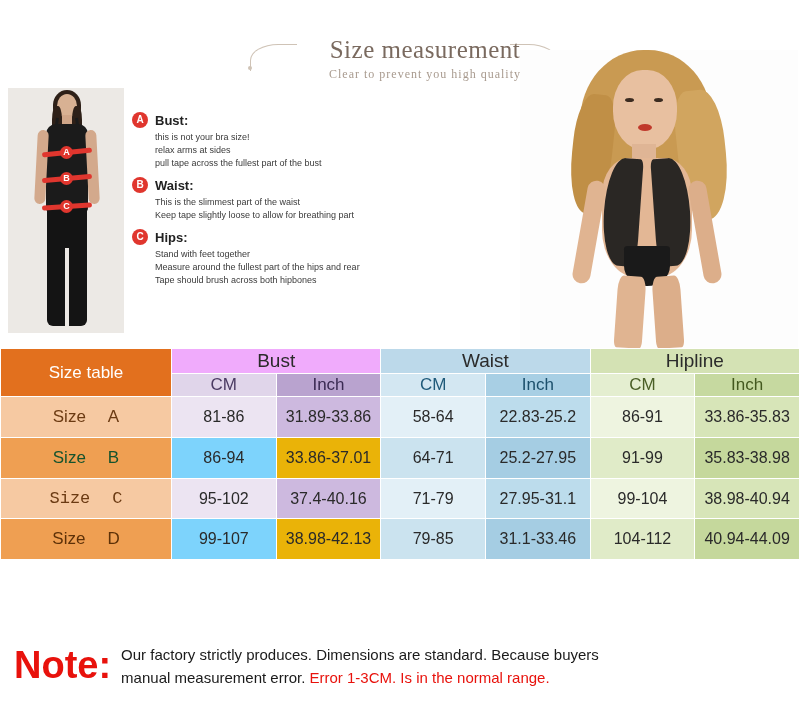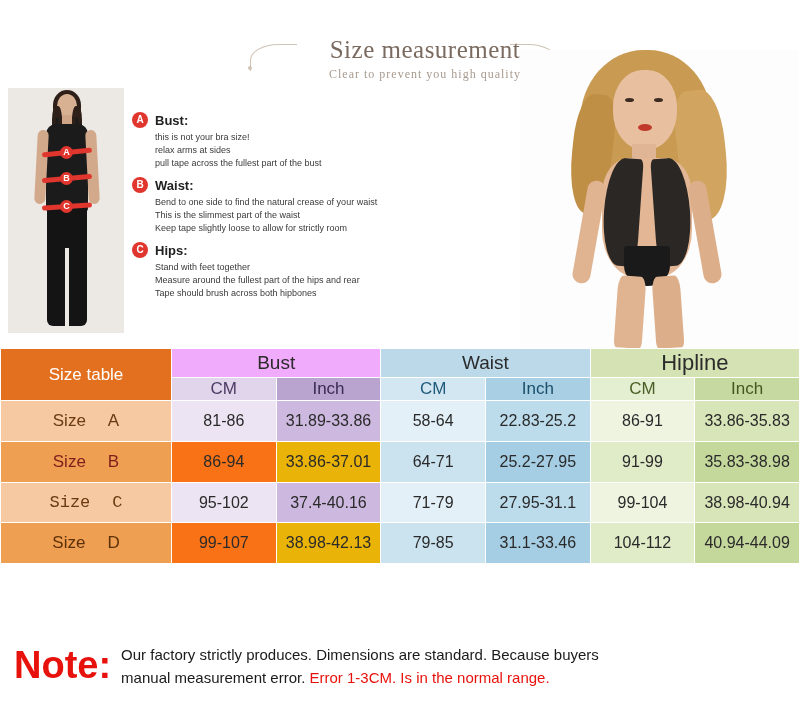--- a/index.html
+++ b/index.html
@@ -362,41 +362,41 @@
     margin-top: 23px;
   }
   .h-waist {
     background: #bcd9ea;
     color: #2b2b2b;
     font-size: 19px;
   }
   .h-hip {
     background: #d4e2b4;
     color: #2b2b2b;
-    font-size: 22px;
+    font-size: 19px;
   }
   .sh-bust-cm { background:#e0d5ea; color:#4b3b63; font-size:17px; }
   .sh-bust-in { background:#b9a3cf; color:#3a2a52; font-size:17px; }
   .sh-waist-cm { background:#d3e7f2; color:#1f5a7a; font-size:17px; }
   .sh-waist-in { background:#a8cfe4; color:#1b4f6b; font-size:17px; }
   .sh-hip-cm { background:#e4eed0; color:#4a5f27; font-size:17px; }
   .sh-hip-in { background:#c6d9a0; color:#44591f; font-size:17px; }
 
   .lbl-a { background:#f6c9a2; color:#6b3a12; }
-  .lbl-b { background:#ef9f52; color:#7f1d1d; }
+  .lbl-b { background:#ef9f52; color:#14532d; }
   .lbl-c { background:#f6c9a2; color:#6b3a12;font-family:Liberation Mono, monospace; }
   .lbl-d { background:#ef9f52; color:#5d3108; }
   .size-label {
     font-size: 17px;
     padding: 10px 0;
   }
   .size-label .sp { display:inline-block; width:22px; }
 
   .v-bust-cm-1 { background:#ece4f2; }
-  .v-bust-cm-2 { background:#f97316; }
+  .v-bust-cm-2 { background:#7dd3fc; }
   .v-bust-in-1 { background:#cdb9df; }
   .v-bust-in-2 { background:#eab308; }
   .v-waist-cm-1 { background:#e3f0f7; }
   .v-waist-cm-2 { background:#cbe3ef; }
   .v-waist-in-1 { background:#bcdcec; }
   .v-waist-in-2 { background:#a5cde3; }
   .v-hip-cm-1 { background:#eef4e0; }
   .v-hip-cm-2 { background:#e0ebc8; }
   .v-hip-in-1 { background:#d7e5b8; }
   .v-hip-in-2 { background:#c5d89c; }
@@ -485,23 +485,22 @@
         <div class="instr-line">this is not your bra size!</div>
         <div class="instr-line">relax arms at sides</div>
         <div class="instr-line">pull tape across the fullest part of the bust</div>
       </div>
 
       <div class="instr-group">
         <div class="instr-head">
           <div class="badge">B</div>
           <div class="instr-title">Waist:</div>
         </div>
-        <div class="instr-line">Bend  to one side to find the natural crease of your waist</div>
         <div class="instr-line">This is the slimmest part of the waist</div>
-        <div class="instr-line">Keep tape slightly loose to allow for strictly room</div>
+        <div class="instr-line">Keep tape slightly loose to allow for breathing part</div>
       </div>
 
       <div class="instr-group">
         <div class="instr-head">
           <div class="badge">C</div>
           <div class="instr-title">Hips:</div>
         </div>
         <div class="instr-line">Stand with feet together</div>
         <div class="instr-line">Measure around the fullest part of the hips and rear</div>
         <div class="instr-line">Tape should brush across both hipbones</div>

